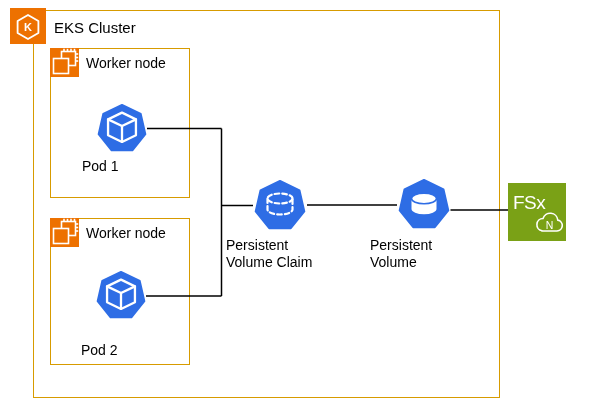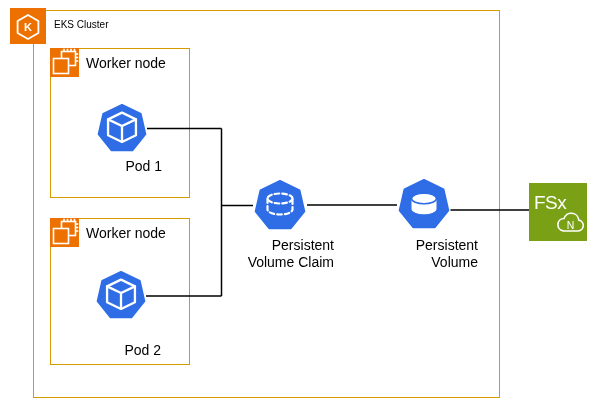--- a/index.html
+++ b/index.html
@@ -17,28 +17,28 @@
   .icon { position:absolute; z-index:4; }
   .eks-icon { left:10px; top:8px; width:36px; height:36px; background:linear-gradient(135deg, var(--aws-orange,#ED7100), var(--aws-orange,#ED7100)); }
   .chip-icon { width:29px; height:29px; background:var(--aws-orange,#ED7100); }
   .chip-icon.c1 { left:50px; top:48px; }
   .chip-icon.c2 { left:50px; top:218px; }
   .k8s-icon { width:52px; height:52px; }
   .pod1-icon { left:97px; top:103px; width:50px; height:50px; }
   .pod2-icon { left:96px; top:270px; width:50px; height:50px; }
   .pvc-icon  { left:254px; top:179px; }
   .pv-icon   { left:398px; top:178px; }
-  .fsx-icon  { left:529px; top:183px; width:58px; height:58px; background:var(--fsx-green,#7AA116); }
+  .fsx-icon  { left:508px; top:183px; width:58px; height:58px; background:var(--fsx-green,#7AA116); }
 
   .lbl { position:absolute; z-index:5; font-size:14px; line-height:1.22; white-space:pre-line; }
-  .cluster-lbl { left:54px; top:19px; font-size:10px; }
+  .cluster-lbl { left:54px; top:19px; font-size:15px; }
   .worker-lbl { width:100px; }
   .worker-lbl.wl1 { left:86px; top:55px; }
   .worker-lbl.wl2 { left:86px; top:225px; }
-  .center { text-align:right; }
+  .center { text-align:left; }
   .pod-lbl.p1 { left:82px; top:158px; width:80px; }
   .pod-lbl.p2 { left:81px; top:325px; width:80px;margin-top:17px; }
   .pvc-lbl { left:226px; top:237px; width:108px; }
   .pv-lbl  { left:370px; top:237px; width:108px; }
 
   svg { display:block; }
   .white-stroke { stroke:#ffffff; fill:none; }
   .heptagon { fill:var(--k8s-blue,#2E6DE5); stroke:var(--k8s-blue,#2E6DE5); stroke-width:2; stroke-linejoin:round; }
   .conn { stroke:var(--line-black,#000); stroke-width:1.5; fill:none; }
   .arrowhead { fill:var(--line-black,#000); stroke:none; }

